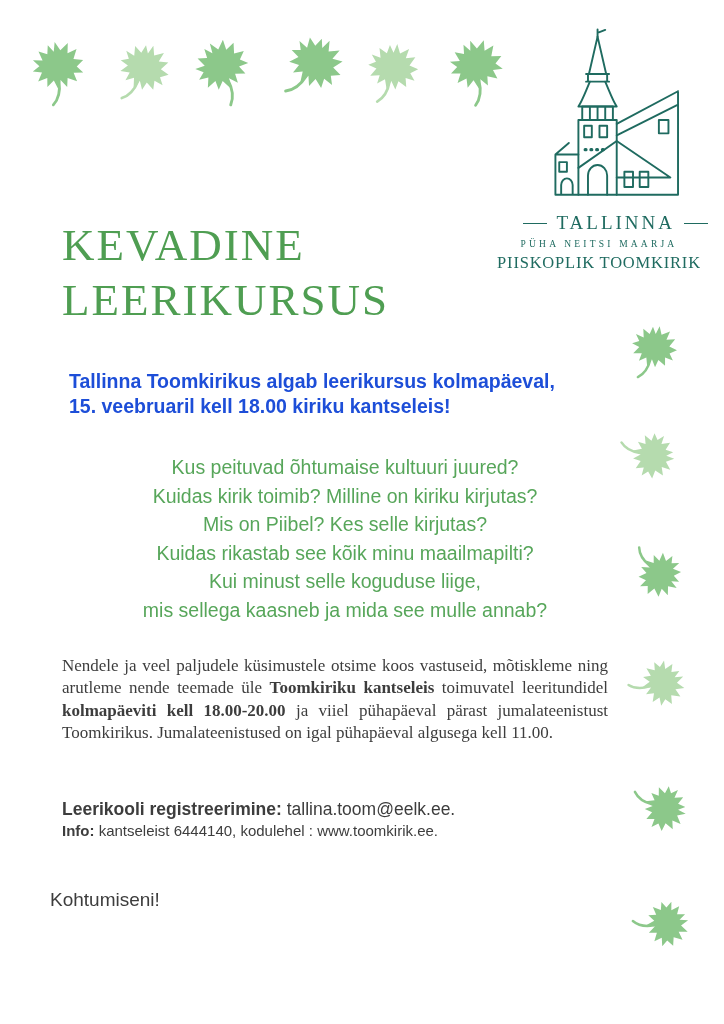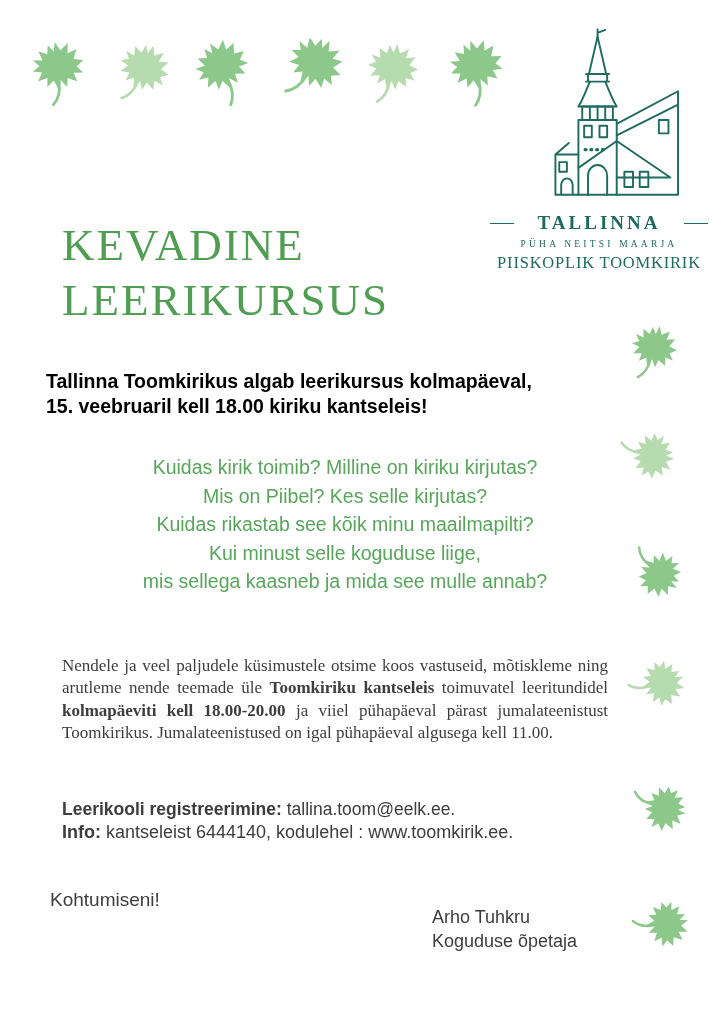--- a/index.html
+++ b/index.html
@@ -18,48 +18,48 @@
     font-family:"Liberation Sans",sans-serif;color:var(--text-dark);
     overflow:hidden;
   }
   .leaf{position:absolute;}
   .leaf svg{display:block;width:100%;height:100%;}
   .leaf-a{color:var(--leaf-green);}
   .leaf-b{color:var(--leaf-green-light);}
 
   .logo{position:absolute;left:490px;top:28px;width:218px;text-align:center;color:var(--logo-teal);}
   .logo-church{width:176px;height:182px;margin:0 auto;display:block;}
-  .logo-name-row{display:flex;align-items:center;justify-content:space-between;gap:19px;margin-top:2px;font-weight:bold;}
+  .logo-name-row{display:flex;align-items:center;justify-content:flex-end;gap:9px;margin-top:2px;}
   .logo-dash{width:24px;height:0;border-top:1.6px solid var(--logo-teal);}
   .logo-name{font-family:"Liberation Serif",serif;font-size:19px;letter-spacing:3px;white-space:nowrap;}
   .logo-sub{font-family:"Liberation Serif",serif;font-size:9.5px;letter-spacing:3.2px;margin-top:5px;white-space:nowrap;}
   .logo-org{font-family:"Liberation Serif",serif;font-size:16.5px;letter-spacing:0.8px;font-weight:normal;margin-top:4px;white-space:nowrap;}
 
   .title{
     position:absolute;left:62px;top:218px;
     font-family:"Liberation Serif",serif;font-size:45px;line-height:55px;
     letter-spacing:2px;color:var(--heading-green);
   }
   .intro{
-    position:absolute;left:46px;top:369px;width:560px;
+    position:absolute;left:69px;top:369px;width:560px;
     font-size:19.5px;line-height:24.5px;font-weight:bold;
-    white-space:pre-line;color:#000000;
+    white-space:pre-line;color:#1d4ed8;
   }
   .questions{
     position:absolute;left:38px;top:453px;width:614px;
     text-align:center;color:var(--question-green);
     font-size:19.5px;line-height:28.5px;
   }
   .para{
     position:absolute;left:62px;top:638px;width:546px;
     font-size:17px;line-height:22.4px;text-align:justify;font-family:Liberation Serif, serif;
   }
   .line-leeripyha{position:absolute;left:62px;top:765px;font-size:17.5px;}
   .line-reg{position:absolute;left:62px;top:799px;font-size:17.5px;}
-  .line-info{position:absolute;left:62px;top:822px;font-size:18px;}
+  .line-info{position:absolute;left:62px;top:822px;font-size:15px;}
   .closing{position:absolute;left:50px;top:889px;font-size:19px;}
   .signature{position:absolute;left:432px;top:905px;font-size:18px;line-height:24px;}
   strong{font-weight:bold;}
 </style>
 </head>
 <body>
 
 <svg width="0" height="0" style="position:absolute" aria-hidden="true">
   <defs>
     <g id="leaf-shape">
@@ -163,34 +163,31 @@
 
   <div class="title">
     <div>KEVADINE</div>
     <div>LEERIKURSUS</div>
   </div>
 
   <div class="intro">Tallinna Toomkirikus algab leerikursus kolmapäeval,
 15. veebruaril kell 18.00 kiriku kantseleis!</div>
 
   <div class="questions">
+    <div>Kus peituvad õhtumaise kultuuri juured?</div>
     <div>Kuidas kirik toimib? Milline on kiriku kirjutas?</div>
     <div>Mis on Piibel? Kes selle kirjutas?</div>
     <div>Kuidas rikastab see kõik minu maailmapilti?</div>
     <div>Kui minust selle koguduse liige,</div>
     <div>mis sellega kaasneb ja mida see mulle annab?</div>
   </div>
 
   <p class="para"><span>Nendele ja veel paljudele küsimustele otsime koos vastuseid, mõtiskleme ning arutleme nende teemade üle </span><strong>Toomkiriku kantseleis</strong><span> toimuvatel leeritundidel </span><strong>kolmapäeviti kell 18.00-20.00</strong><span> ja viiel pühapäeval pärast jumalateenistust Toomkirikus. Jumalateenistused on igal pühapäeval algusega kell 11.00.</span></p>
 
 
   <div class="line-reg"><strong>Leerikooli registreerimine:</strong><span> tallina.toom@eelk.ee.</span></div>
 
   <div class="line-info"><strong>Info:</strong><span> kantseleist 6444140, kodulehel : www.toomkirik.ee.</span></div>
 
   <div class="closing">Kohtumiseni!</div>
 
-  <div class="signature">
-    <div>Arho Tuhkru</div>
-    <div>Koguduse õpetaja</div>
-  </div>
 
 </div>
 
 </body></html>

